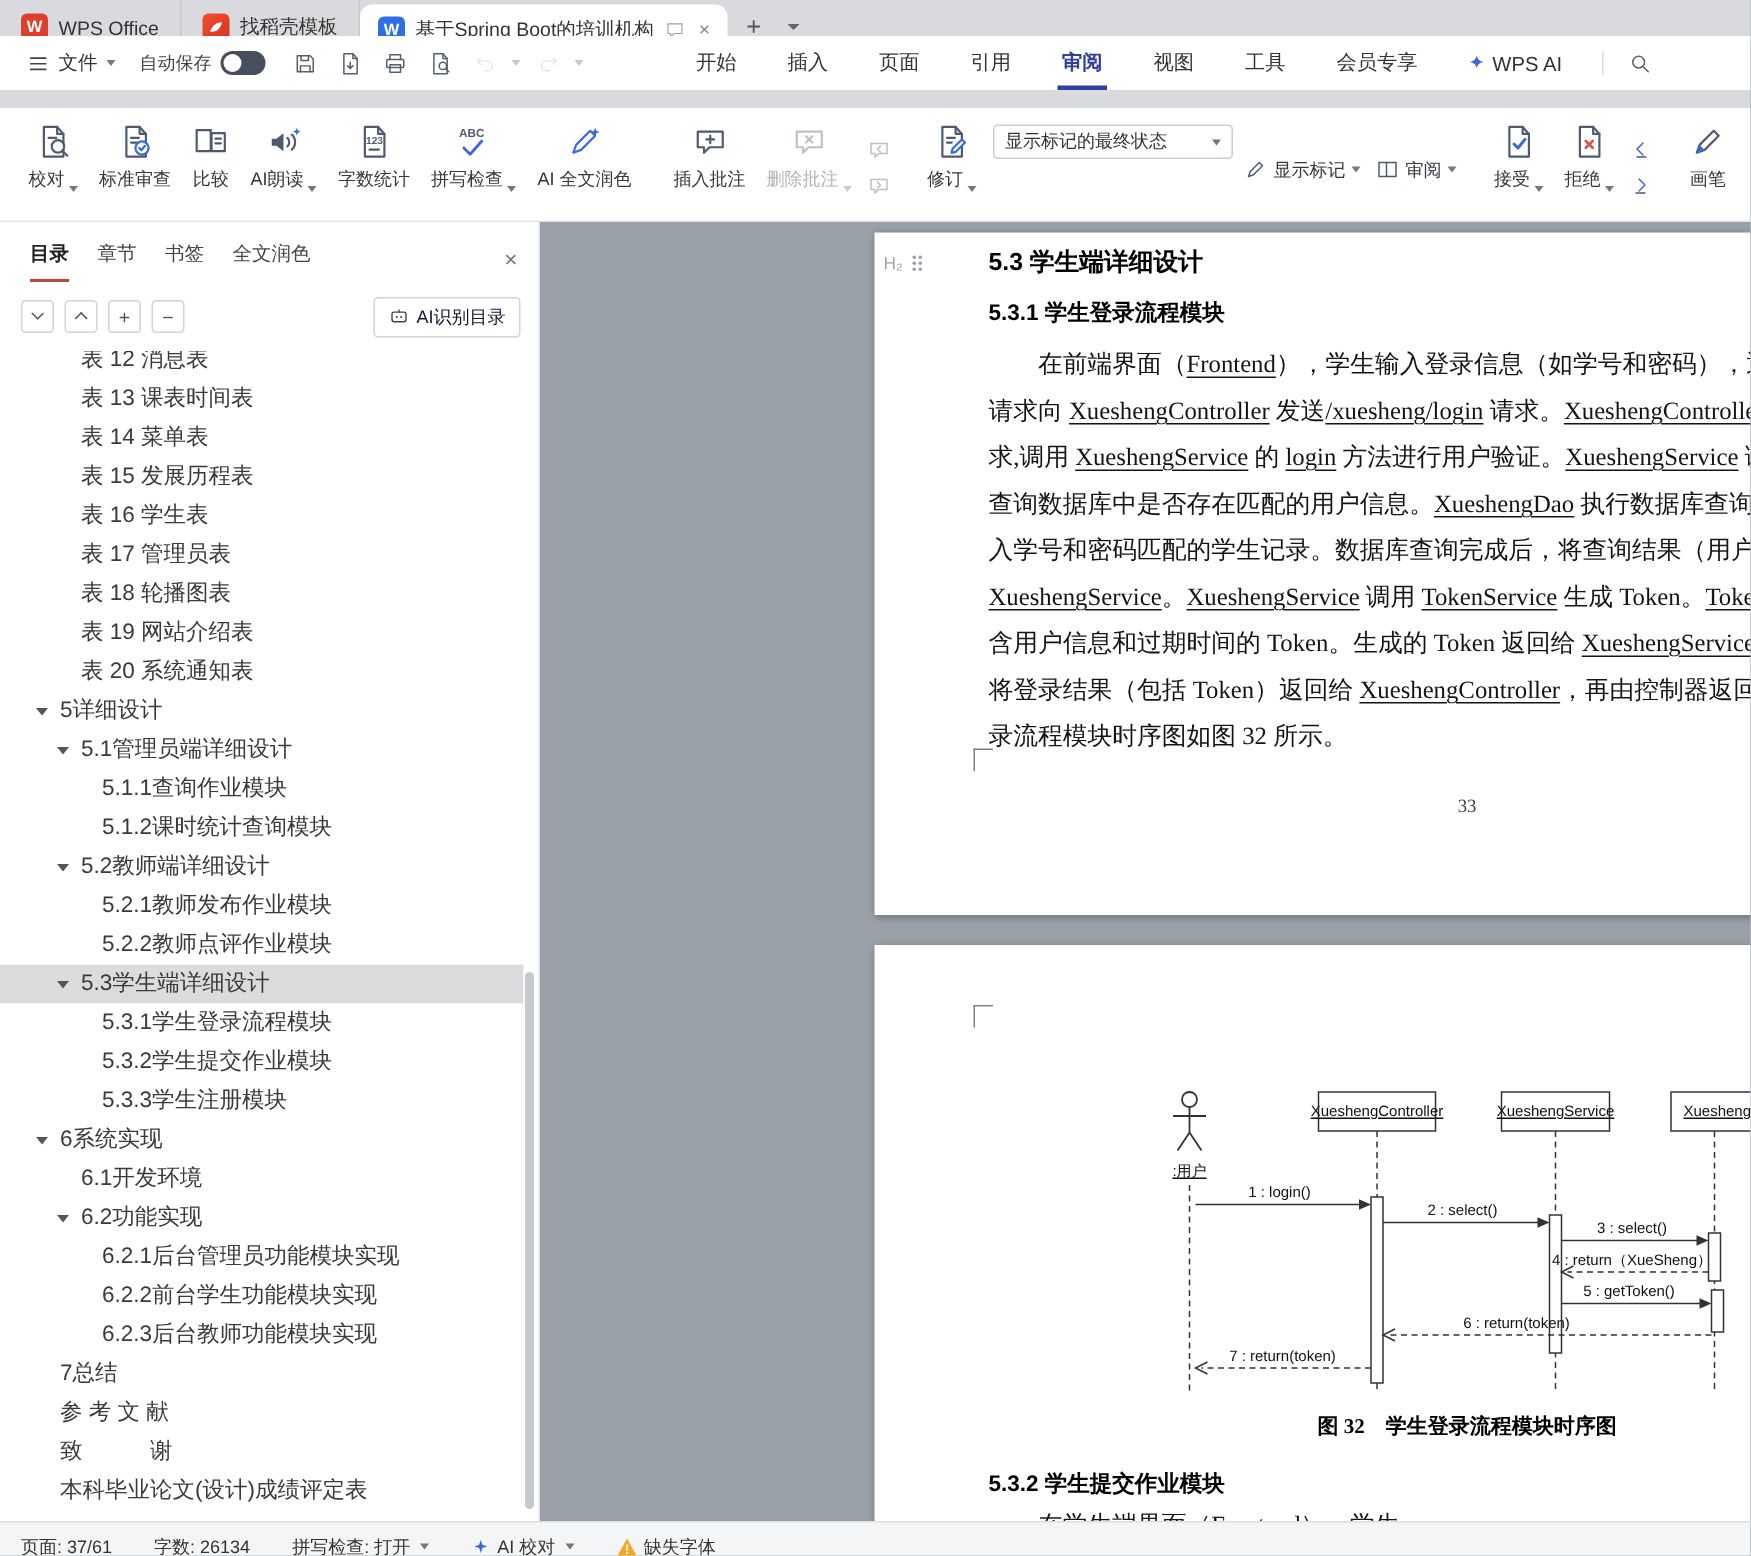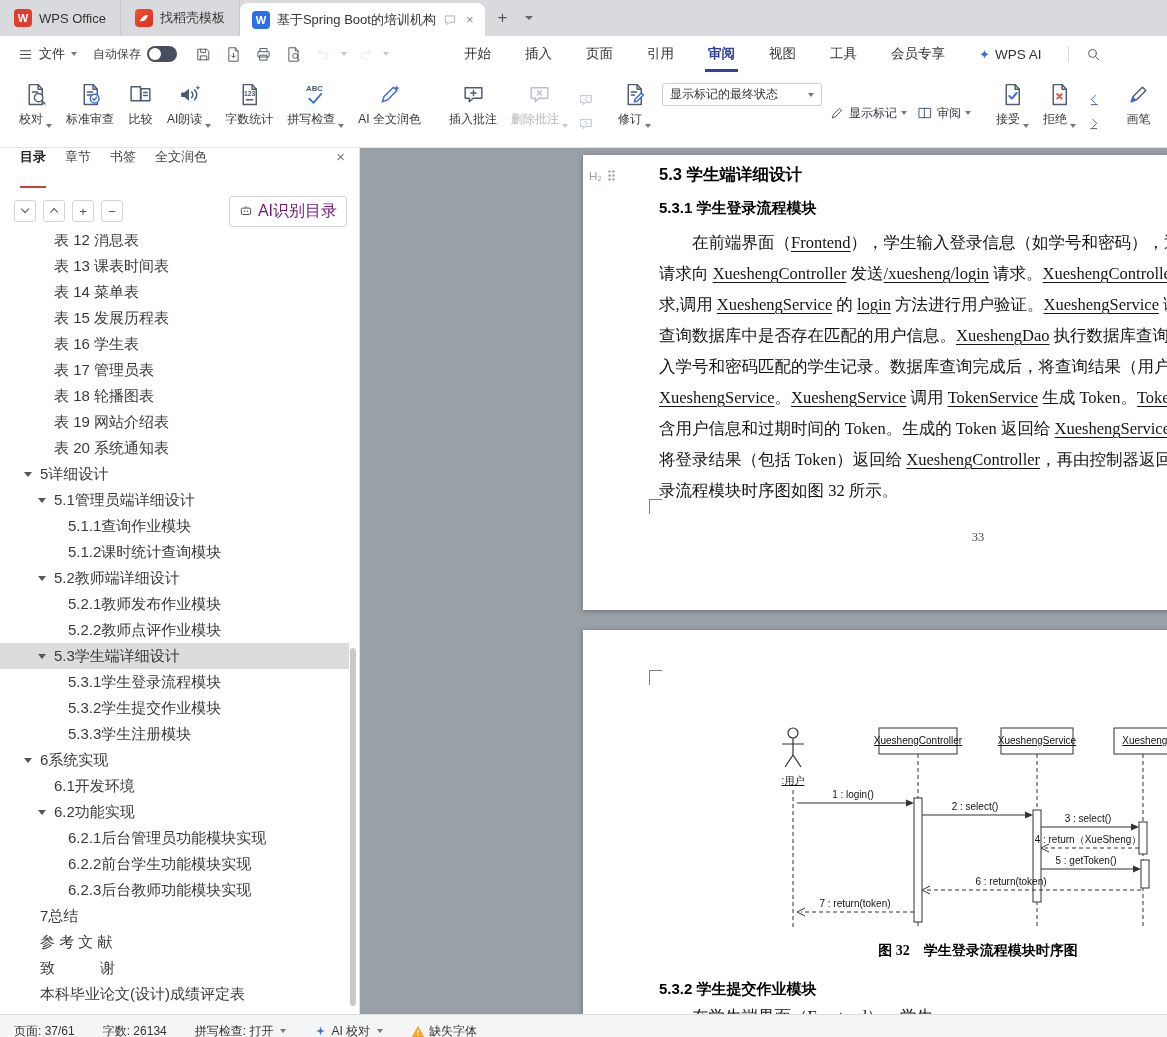--- a/index.html
+++ b/index.html
@@ -21,21 +21,21 @@
   .logo{width:18px;height:18px;border-radius:4px;display:grid;place-items:center;color:#fff;font-weight:700;font-size:11px}
   .logo.red{background:#e03e2d}
   .logo.blue{background:#2e6fe8}
   .docer{background:linear-gradient(135deg,#f0512e,#d93020)}
   .tclose{color:#888;font-size:13px;padding:0 2px}
   .bubble-ic{width:14px;height:14px;stroke:#9aa0a8;fill:none;stroke-width:1.3}
   .newtab{display:flex;align-items:center;gap:8px;padding:0 12px;height:36px;font-size:17px;color:#555}
   .tricaret{width:0;height:0;border-left:4px solid transparent;border-right:4px solid transparent;border-top:4.5px solid #666}
 
   
-  .menubar{position:absolute;left:0;top:36px;width:100%;height:36px;background:#fff;display:flex;align-items:center;padding:0 12px}
+  .menubar{position:absolute;left:0;top:24px;width:100%;height:36px;background:#fff;display:flex;align-items:center;padding:0 12px}
   .filebtn{display:flex;align-items:center;gap:6px;font-size:13px;color:#333;padding:4px 6px}
   .autosave{display:flex;align-items:center;gap:6px;margin-left:10px;color:#444;font-size:12px}
   .tgl{width:30px;height:16px;border-radius:8px;background:#474e5d;position:relative}
   .tgl .knob{position:absolute;left:2px;top:2px;width:12px;height:12px;border-radius:50%;background:#fff}
   .micos{display:flex;align-items:center;gap:6px;margin-left:14px}
   .mico{width:24px;height:24px;display:grid;place-items:center}
   .mico svg{width:17px;height:17px;stroke:#555e6b;fill:none;stroke-width:1.4;stroke-linecap:round;stroke-linejoin:round}
   .mico.dis svg{stroke:#bcc0c6}
   .menu-tabs{display:flex;align-items:stretch;height:36px;margin-left:58px}
   .mtab{display:flex;align-items:center;padding:0 17px;font-size:13.5px;color:#333;position:relative}
@@ -56,30 +56,30 @@
   .minib{display:flex;align-items:center;gap:2px}
   .rcol{display:flex;gap:7px;padding:5px 4px 0}
   .combo{width:160px;height:23px;border:1px solid #c9ccd2;border-radius:3px;display:flex;align-items:center;justify-content:space-between;padding:0 7px;font-size:12px;color:#333;background:#fff}
   .rrow{display:flex;gap:10px}
   .rsm{display:flex;align-items:center;gap:4px;font-size:12px;color:#34383f;white-space:nowrap}
   .zch{color:#3a6bd8;font-size:12px;font-weight:700;font-family:"Liberation Sans",sans-serif}
 
   
   .main{position:absolute;left:0;top:148px;width:100%;height:866px}
   .sidebar{position:absolute;left:0;top:0;width:360px;height:100%;background:#fff;border-right:1px solid #dfe0e3}
-  .sheader{height:40px;display:flex;gap:19px;padding:0 14px 0 20px}
+  .sheader{height:40px;display:flex;align-items:flex-end;gap:19px;padding:0 14px 0 20px}
   .stab{font-size:13px;color:#444;padding-bottom:8px;border-bottom:2px solid transparent}
   .stab.active{color:#222;font-weight:700;border-bottom-color:#c6413a}
   .sclose{margin-left:auto;color:#777;font-size:15px;padding-bottom:6px}
   .scontrols{height:46px;display:flex;align-items:center;gap:7px;padding:0 12px 0 14px}
   .sq{width:22px;height:22px;border:1px solid #d2d4d6;border-radius:3px;display:grid;place-items:center;color:#555;font-size:13px;background:#fff}
   .chev{border:solid #555;border-width:0 1.5px 1.5px 0;padding:2.6px;display:inline-block}
   .chev.down{transform:rotate(45deg);margin-top:-3px}
   .chev.up{transform:rotate(-135deg);margin-top:3px}
-  .aibtn{margin-left:auto;border:1px solid #d2d4d6;border-radius:3px;padding:4px 9px;display:flex;align-items:center;gap:5px;font-size:16px;color:#701a75;background:#fff}
+  .aibtn{margin-left:auto;border:1px solid #d2d4d6;border-radius:3px;padding:4px 9px;display:flex;align-items:center;gap:5px;font-size:12px;color:#0f172a;background:#fff}
   .slist{position:absolute;left:0;top:86px;right:10px;bottom:0;overflow:hidden}
   .slist > :first-child{margin-top:-7px}
   .oitem{position:relative;height:26px;line-height:26px;font-size:15px;color:#3a3a3a;white-space:nowrap;overflow:hidden}
   .oitem.sel{background:#dadcde}
   .lvl0{padding-left:40px}.lvl1{padding-left:54px}.lvl2{padding-left:68px}
   .tri{position:absolute;top:11px;width:0;height:0;border-left:4px solid transparent;border-right:4px solid transparent;border-top:5px solid #555}
   .lvl0 .tri{left:24px}.lvl1 .tri{left:38px}
   .sscroll{position:absolute;right:3px;top:500px;width:6px;height:358px;background:#c7c9cc;border-radius:3px}
 
   

